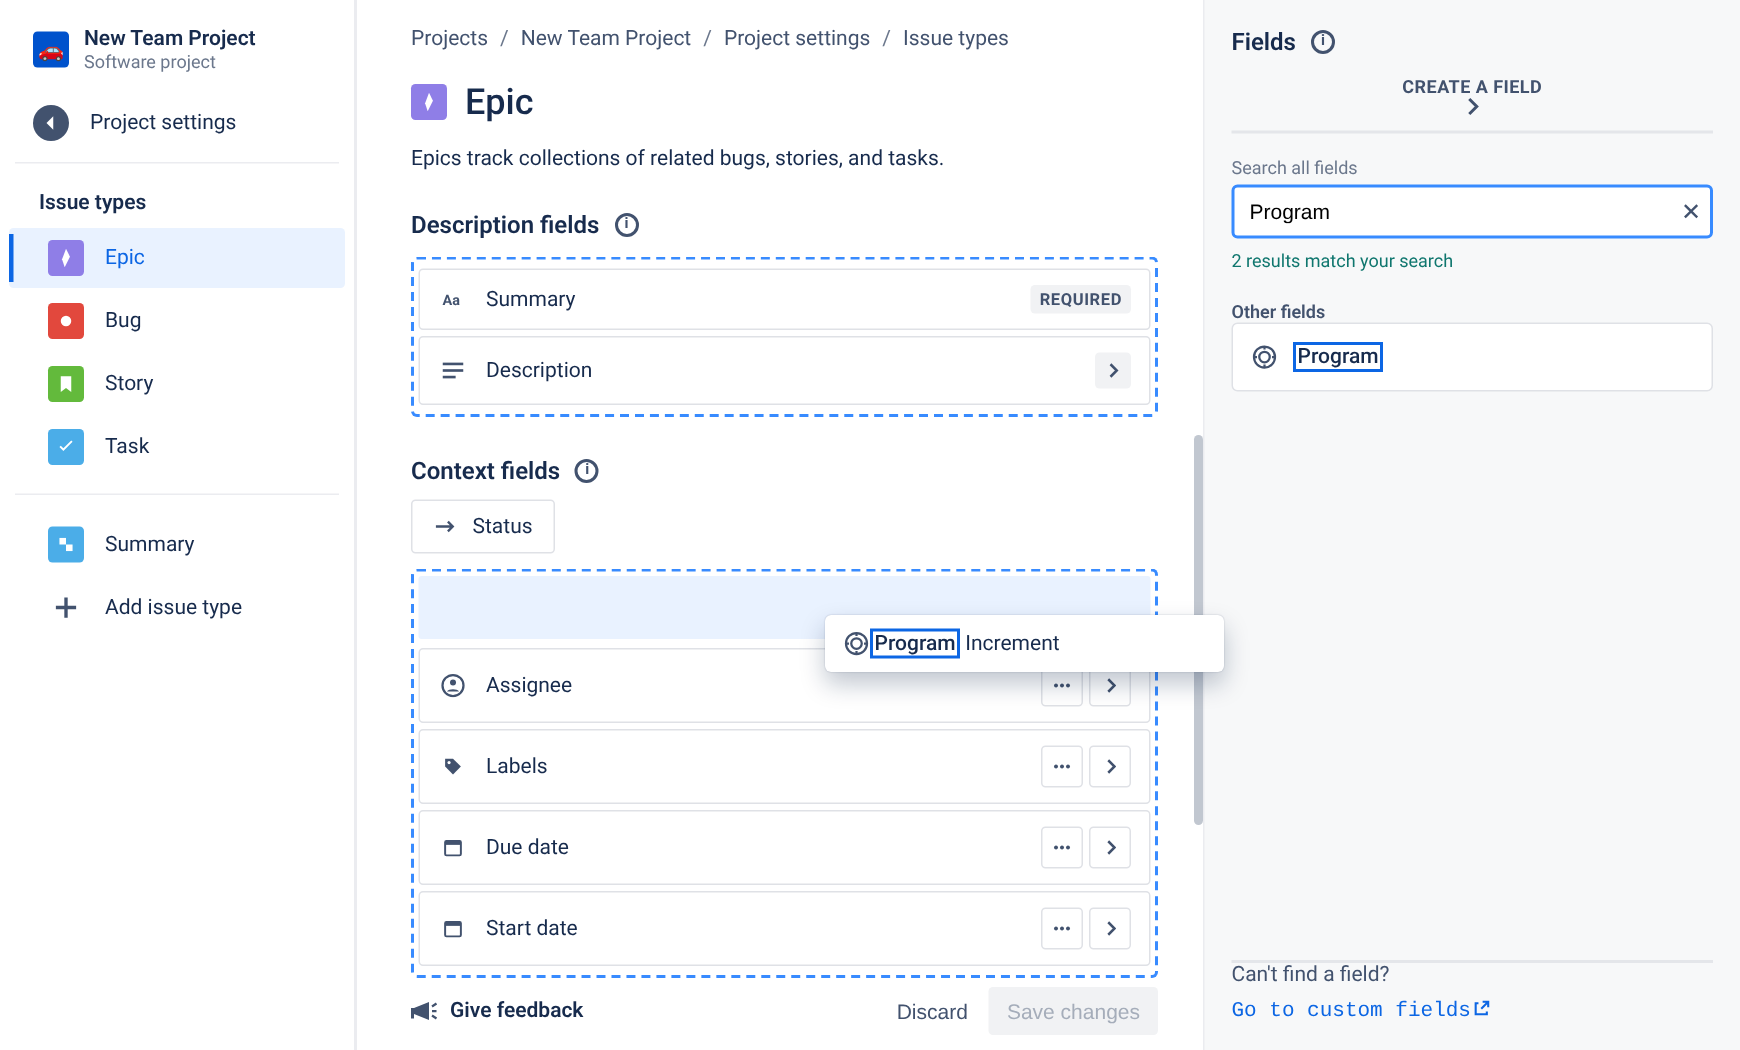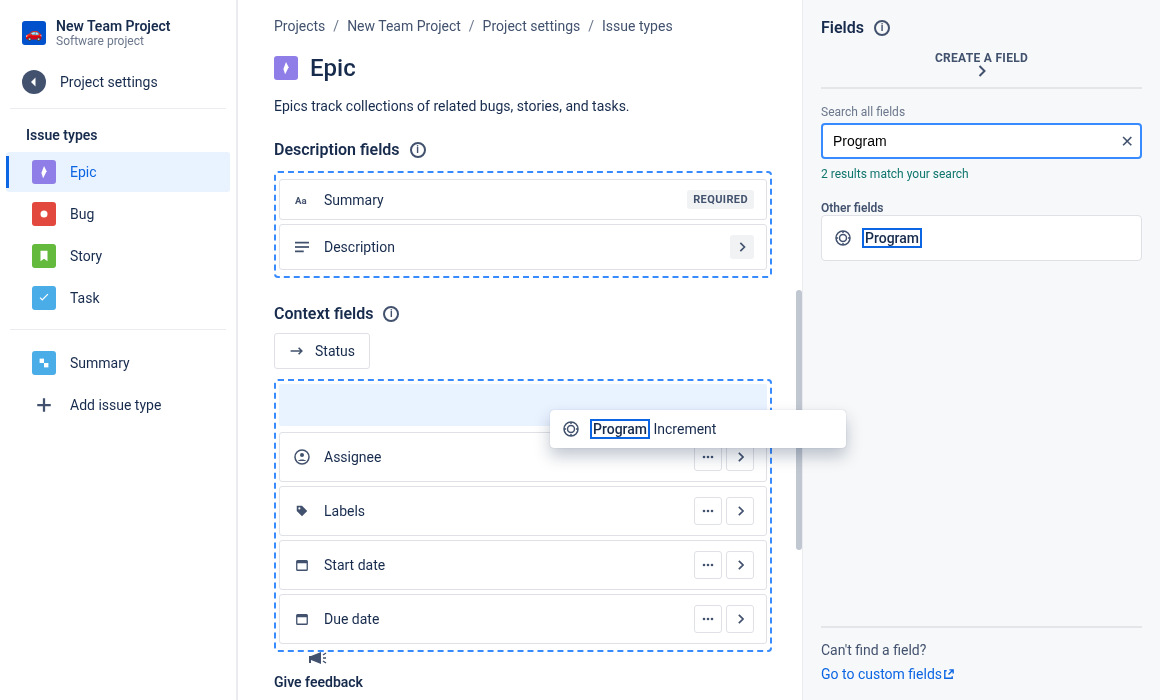--- a/index.html
+++ b/index.html
@@ -53,44 +53,44 @@
 .row-arrow{margin-left:auto;width:24px;height:24px;background:#F1F2F4;border-radius:3px;display:flex;align-items:center;justify-content:center;}
 .row-actions{margin-left:auto;display:flex;gap:4px;}
 .sq-btn{width:28px;height:28px;background:#fff;border:1px solid #DFE1E6;border-radius:3px;display:flex;align-items:center;justify-content:center;cursor:pointer;}
 
 .status-box{border:1px solid #DFE1E6;border-radius:3px;padding:9px 14px;display:inline-flex;align-items:center;gap:10px;margin-top:10px;}
 
 .dz-context{border:2px dashed #388BFF;border-radius:4px;margin-top:10px;padding:3px;padding-top:48px;position:relative;}
 .dz-context .drop-highlight{position:absolute;top:3px;left:3px;right:3px;height:42px;background:#E9F2FF;border-radius:2px;}
 
 .bottom-bar{position:absolute;bottom:10px;left:36px;right:30px;display:flex;align-items:center;gap:10px;}
-.feedback{display:flex;align-items:center;gap:8px;font-weight:600;cursor:pointer;flex-direction:column;}
+.feedback{display:flex;align-items:center;gap:8px;font-weight:600;cursor:pointer;}
 .bottom-actions{margin-left:auto;display:flex;gap:14px;align-items:center;}
 .discard{background:none;border:none;font-weight:500;color:#42526E;cursor:pointer;font-size:14px;}
 .save{background:#F1F2F4;border:none;color:#A5ADBA;padding:8px 12px;border-radius:3px;font-size:14px;}
 
 
 .rpanel{width:358px;background:#F7F8F9;border-left:1px solid #EBECF0;padding:18px 18px;display:flex;flex-direction:column;position:relative;}
 .rp-head{display:flex;align-items:center;gap:10px;font-weight:600;font-size:16px;}
 .create-row{display:flex;align-items:center;justify-content:space-between;padding:14px 0 10px 0;border-bottom:2px solid #E4E6EA;margin-bottom:16px;flex-direction:column;}
 .create-label{font-size:12px;font-weight:700;color:#42526E;letter-spacing:0.3px;}
 .search-label{font-size:12px;color:#6B778C;margin-bottom:4px;}
 .search-wrap{position:relative;}
 .search-input{width:100%;border:2px solid #388BFF;border-radius:4px;padding:8px 32px 8px 10px;font-size:14px;outline:none;background:#fff;}
 .clear-x{position:absolute;right:8px;top:50%;transform:translateY(-50%);cursor:pointer;font-size:16px;color:#42526E;}
 .results-text{font-size:12px;color:#0f766e;margin-top:8px;}
 .other-label{font-size:12px;font-weight:600;color:#42526E;margin-top:20px;margin-bottom:0;}
 .other-field{background:#fff;border:1px solid #DFE1E6;border-radius:4px;padding:12px;display:flex;align-items:center;gap:10px;}
 .hl{border:2px solid #0C66E4;padding:0 1px;font-weight:500;}
-.rp-footer{margin-top:auto;border-top:2px solid #E4E6EA;padding-top:14px;}
+.rp-footer{margin-top:auto;border-top:2px solid #E4E6EA;}
 .cff{font-size:14px;color:#42526E;margin-bottom:8px;}
-.cflink{color:#0C66E4;display:flex;align-items:center;gap:0;font-size:14px;}
-
-
-.suggest{position:absolute;left:550px;top:410px;width:296px;background:#fff;border-radius:4px;box-shadow:0 8px 16px rgba(9,30,66,0.25),0 0 1px rgba(9,30,66,0.3);padding:10px 12px;display:flex;align-items:center;gap:10px;z-index:50;}
+.cflink{color:#0C66E4;display:flex;align-items:flex-start;gap:0;font-size:14px;font-family:Liberation Mono, monospace;}
+
+
+.suggest{position:absolute;left:550px;top:410px;width:266px;background:#fff;border-radius:4px;box-shadow:0 8px 16px rgba(9,30,66,0.25),0 0 1px rgba(9,30,66,0.3);padding:10px 12px;display:flex;align-items:center;z-index:50;}
 
 
 .main-scroll{position:absolute;right:0px;top:290px;width:6px;height:260px;background:#C1C7D0;border-radius:3px;}
 
 svg{display:block;}
 </style>
 </head>
 <body>
 
 <div class="app">
@@ -280,21 +280,21 @@
             </div>
         </div>
       </div>
       <div class="field-row">
         <span class="field-icon">
             <svg width="14" height="14" viewBox="0 0 16 16">
               <rect x="2" y="3" width="12" height="11" rx="1" fill="none" stroke="#42526E" stroke-width="1.5"></rect>
               <rect x="2" y="3" width="12" height="3" fill="#42526E"></rect>
             </svg>
           </span>
-        <span>Start date</span>
+        <span>Due date</span>
         <div class="row-actions">
           <div class="sq-btn">
               <svg width="12" height="4" viewBox="0 0 12 4">
                 <circle cx="2" cy="2" r="1.3" fill="#42526E"></circle>
                 <circle cx="6" cy="2" r="1.3" fill="#42526E"></circle>
                 <circle cx="10" cy="2" r="1.3" fill="#42526E"></circle>
               </svg>
             </div>
           <div class="sq-btn">
               <svg width="7" height="10" viewBox="0 0 8 12">
@@ -303,21 +303,21 @@
             </div>
         </div>
       </div>
       <div class="field-row">
         <span class="field-icon">
             <svg width="14" height="14" viewBox="0 0 16 16">
               <rect x="2" y="3" width="12" height="11" rx="1" fill="none" stroke="#42526E" stroke-width="1.5"></rect>
               <rect x="2" y="3" width="12" height="3" fill="#42526E"></rect>
             </svg>
           </span>
-        <span>Due date</span>
+        <span>Start date</span>
         <div class="row-actions">
           <div class="sq-btn">
               <svg width="12" height="4" viewBox="0 0 12 4">
                 <circle cx="2" cy="2" r="1.3" fill="#42526E"></circle>
                 <circle cx="6" cy="2" r="1.3" fill="#42526E"></circle>
                 <circle cx="10" cy="2" r="1.3" fill="#42526E"></circle>
               </svg>
             </div>
           <div class="sq-btn">
               <svg width="7" height="10" viewBox="0 0 8 12">
@@ -328,20 +328,24 @@
       </div>
     </div>
 
     <div class="bottom-bar">
       <div class="feedback">
         <svg width="18" height="16" viewBox="0 0 18 16">
             <path d="M2 6l10-4v12L2 10v3H0V6h2z" fill="#42526E"></path>
             <path d="M14 5l3-2M14 8h3M14 11l3 2" stroke="#42526E" stroke-width="1.5"></path>
           </svg>
         <span>Give feedback</span>
+      </div>
+      <div class="bottom-actions">
+        <button class="discard">Discard</button>
+        <button class="save">Save changes</button>
       </div>
     </div>
     <div class="main-scroll"></div>
   </div>
 
   <div class="rpanel">
     <div class="rp-head">
       <span>Fields</span>
       <span class="info-icon">i</span>
     </div>

